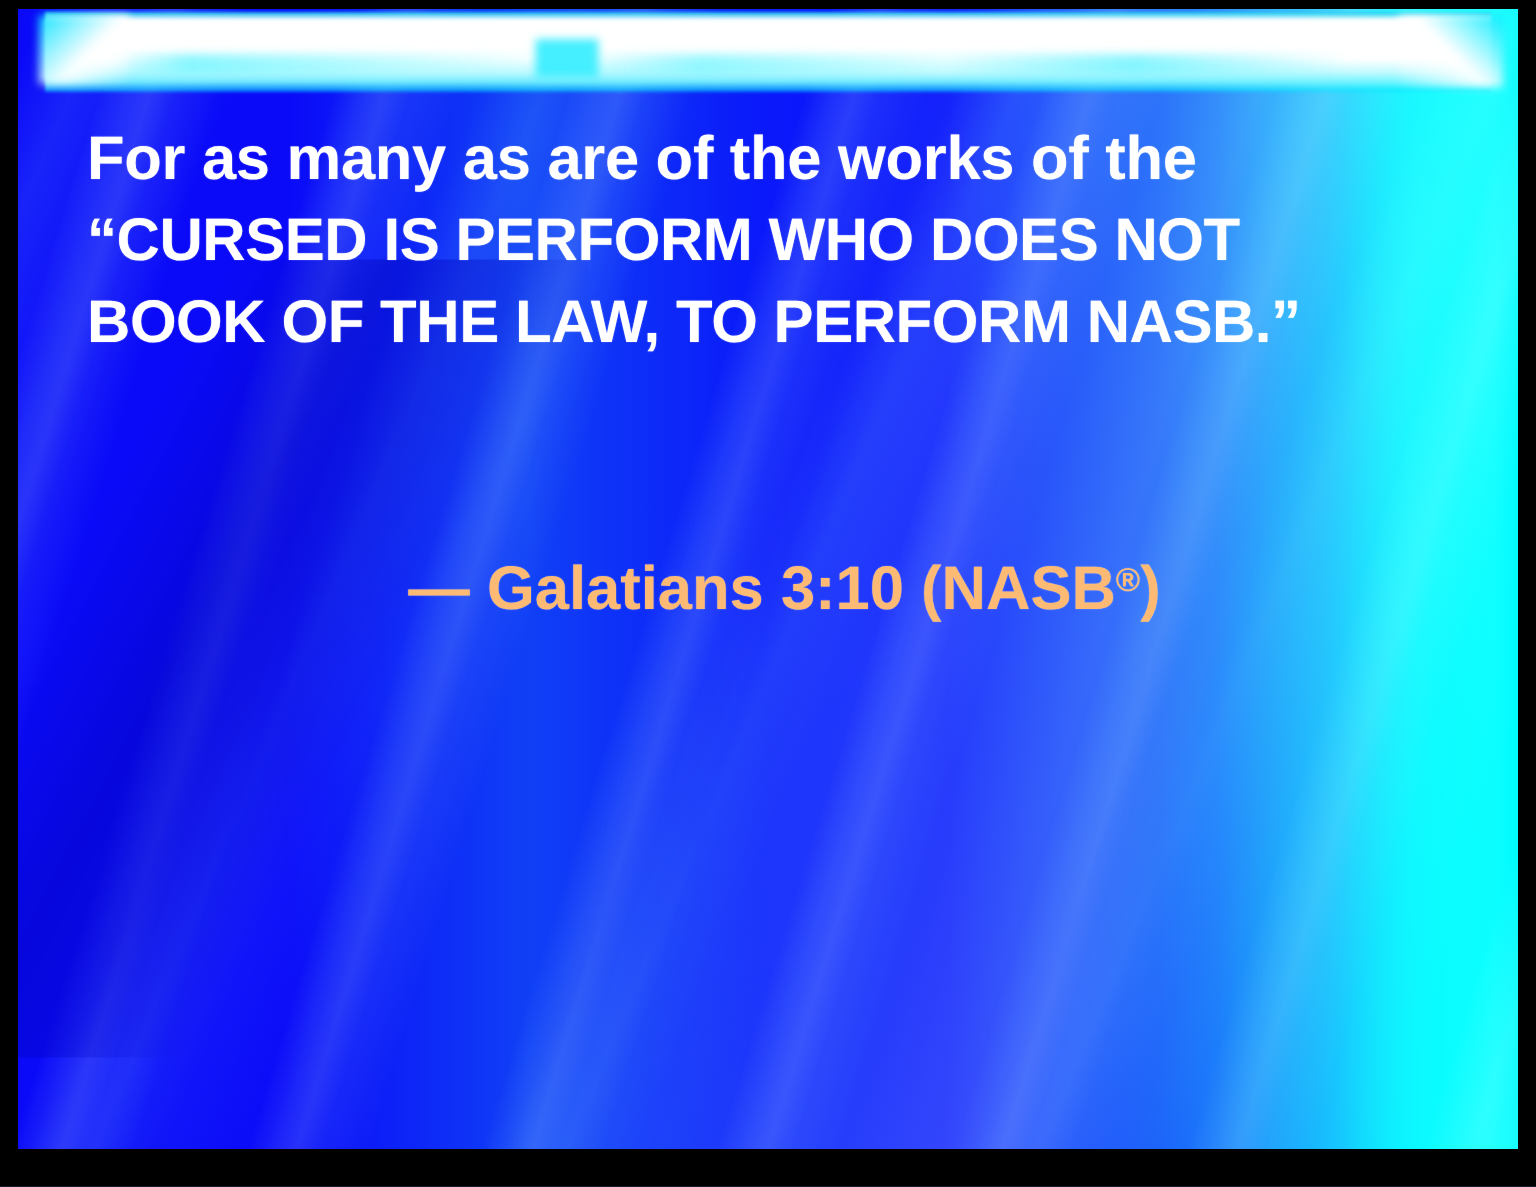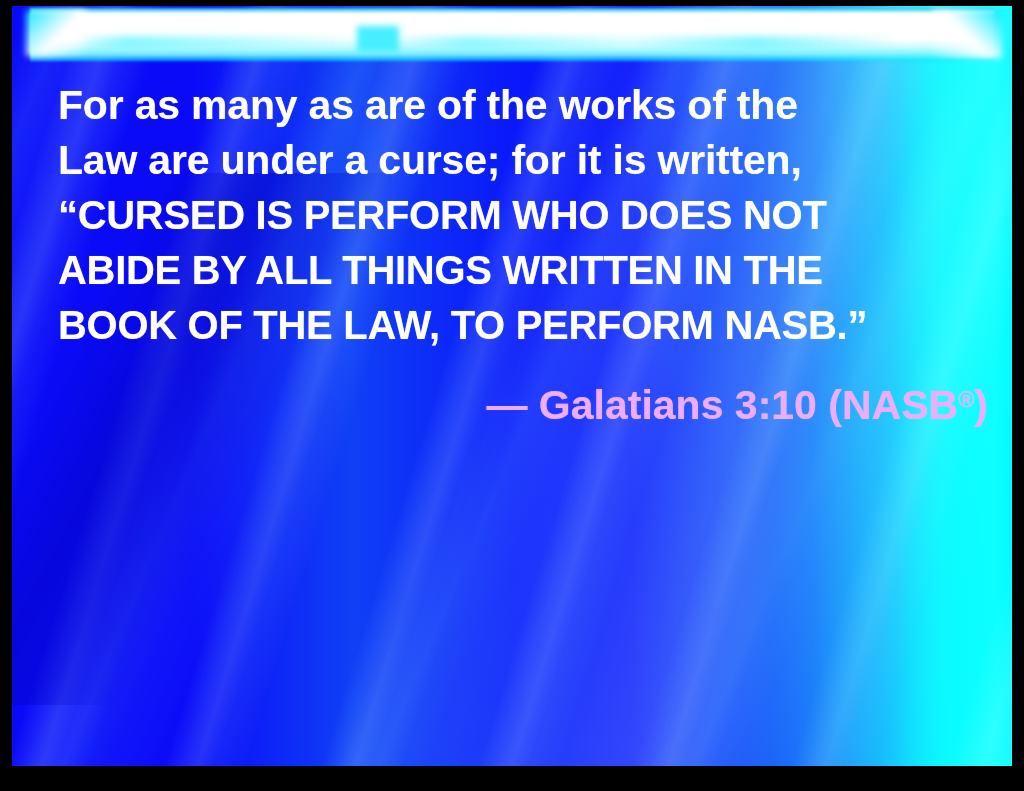--- a/index.html
+++ b/index.html
@@ -233,24 +233,24 @@
   }
 
   .verse-line.caps {
     font-size: 40px;
     letter-spacing: -0.3px;
   }
 
   #attribution {
     position: absolute;
     left: 46px;
-    top: 368px;
+    top: 355px;
     width: 930px;
-    text-align: right;
-    color: #f0abfc;
+    text-align: center;
+    color: #fdba74;
     font-size: 41px;
     font-weight: bold;
     line-height: 52px;
     white-space: nowrap;
     text-shadow: 0 0 1px rgba(255,255,255,0.45);
   }
 
   #attribution .reg {
     font-size: 22px;
     vertical-align: 12px;
@@ -270,23 +270,21 @@
     <div class="bg-cyanedge"></div>
 
     <div class="top-glow"></div>
     <div class="top-glow-cyanstreak"></div>
     <div class="top-glow-notch"></div>
     <div class="top-glow-leftcap"></div>
     <div class="top-glow-rightcap"></div>
 
     <div id="verse">
       <div class="verse-line">For as many as are of the works of the</div>
-      <div class="verse-line">Law are under a curse; for it is written,</div>
       <div class="verse-line caps">“CURSED IS PERFORM WHO DOES NOT</div>
-      <div class="verse-line caps">ABIDE BY ALL THINGS WRITTEN IN THE</div>
       <div class="verse-line caps">BOOK OF THE LAW, TO PERFORM NASB.”</div>
     </div>
 
     <div id="attribution">
       <span>—</span>
       <span>Galatians 3:10</span>
       <span>(NASB</span><span class="reg">®</span><span>)</span>
     </div>
   </div>
 

